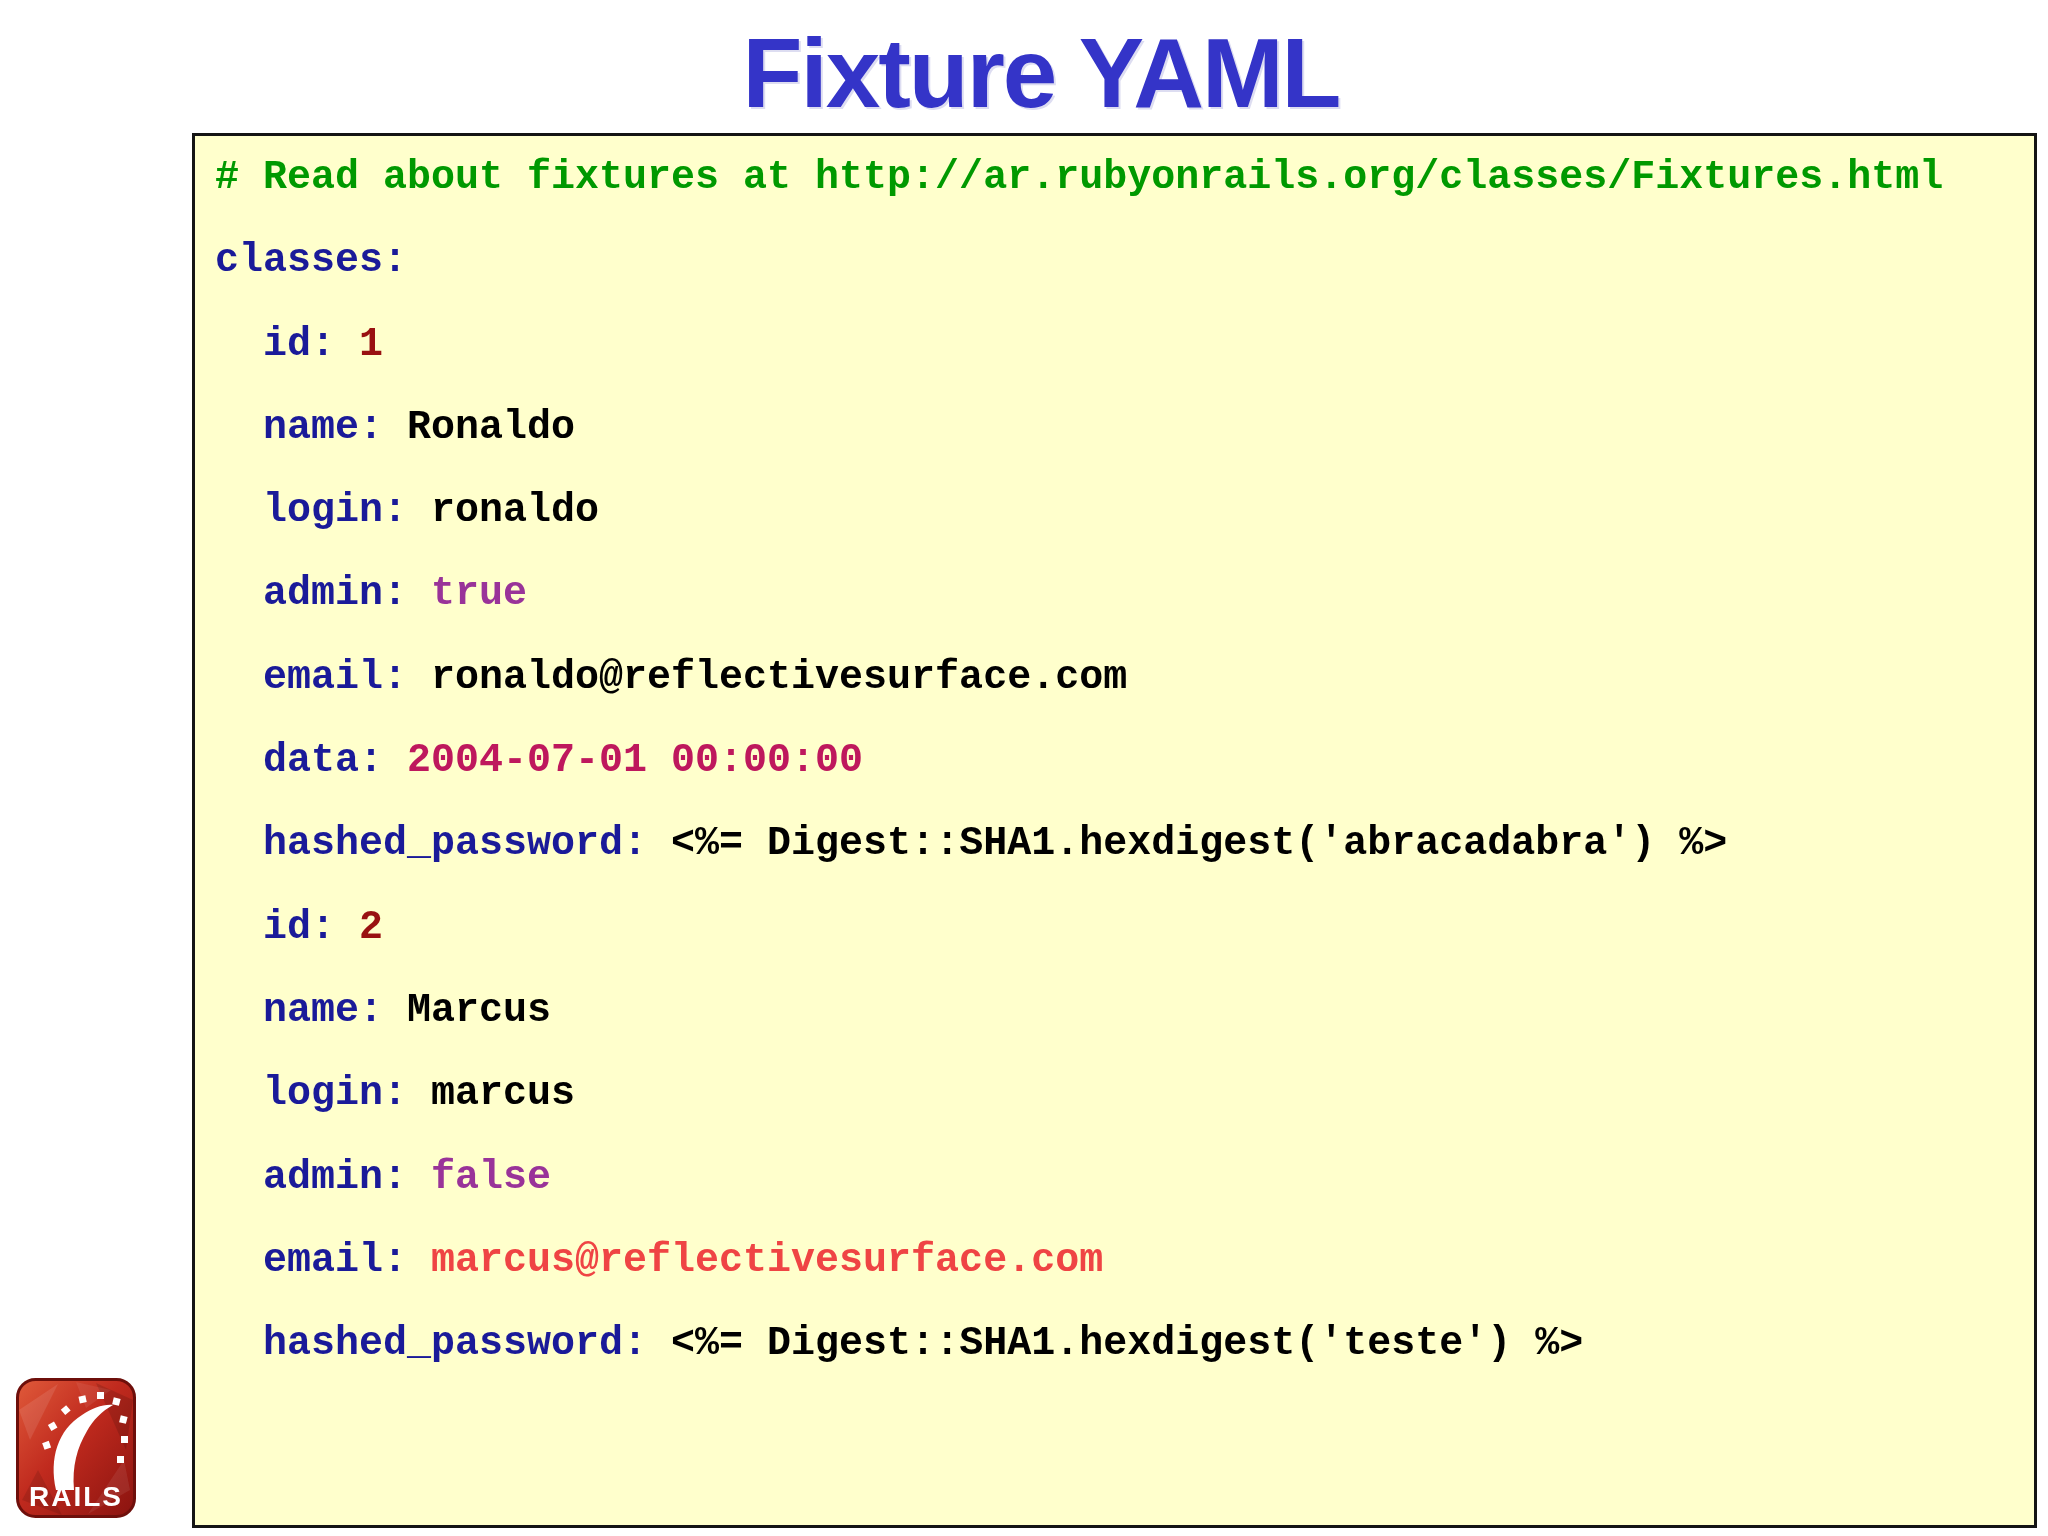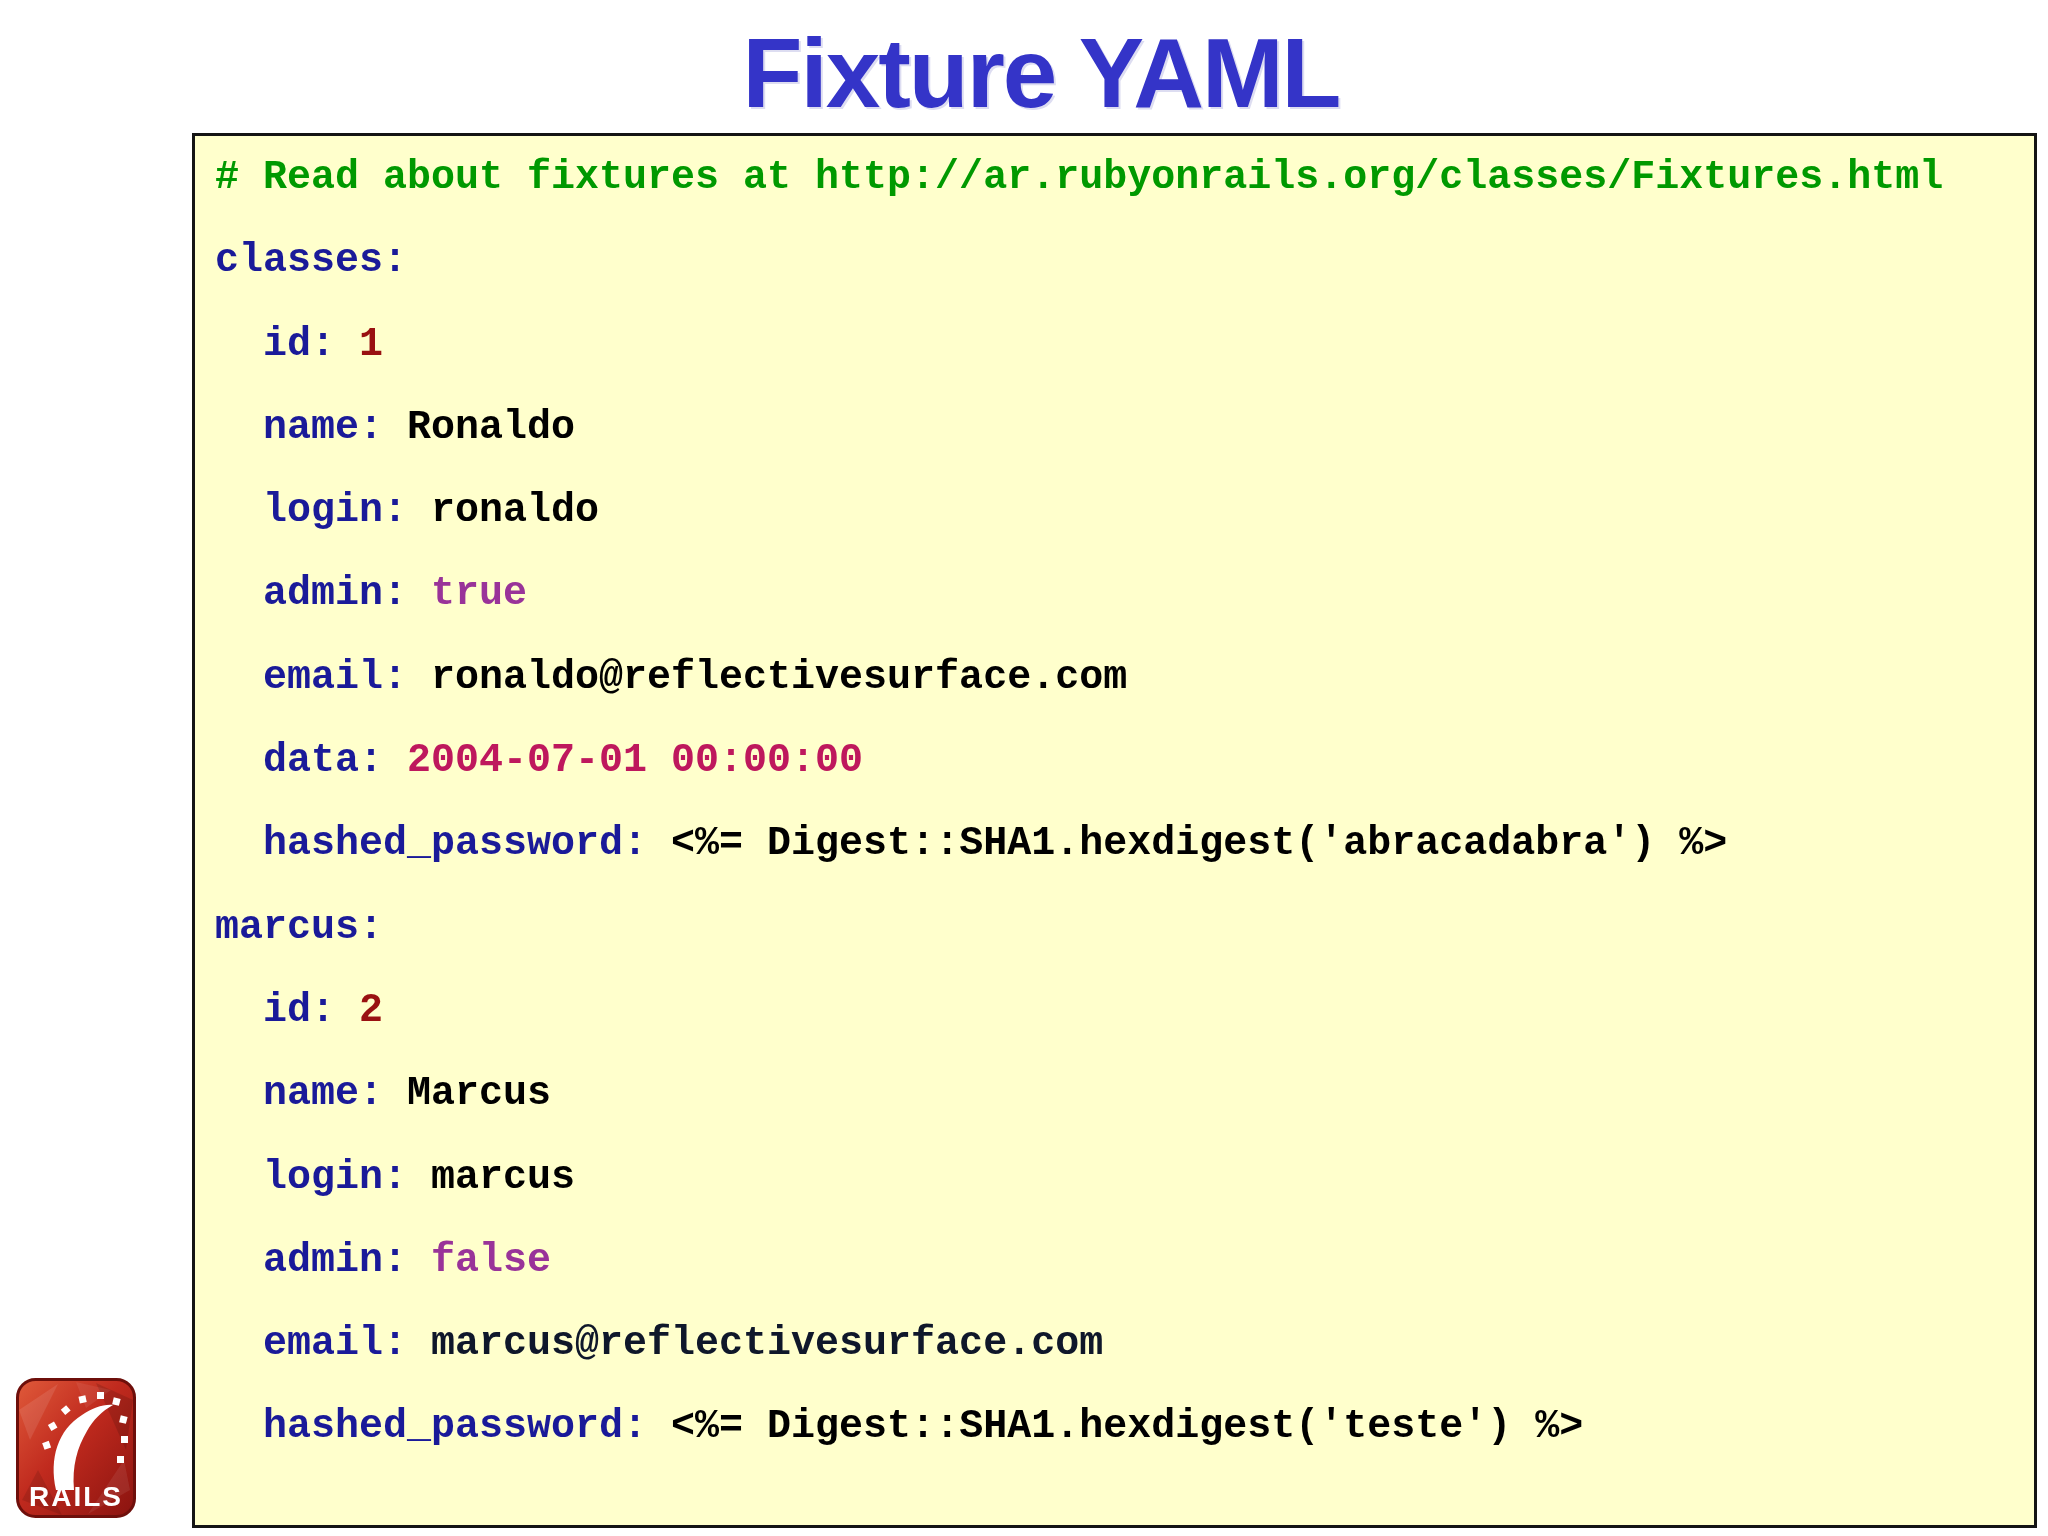--- a/index.html
+++ b/index.html
@@ -64,26 +64,25 @@
   <div class="codebox" style="background: rgb(255, 255, 204); border-color: rgb(20, 20, 20); margin-left: 40px;">
       <div class="code-line"><span style="color: rgb(0, 153, 0);"># Read about fixtures at http://ar.rubyonrails.org/classes/Fixtures.html</span></div>
       <div class="code-line"><span style="color: rgb(26, 26, 153);">classes:</span></div>
       <div class="code-line"><span style="color: rgb(26, 26, 153);">  id:</span><span style="color: rgb(153, 17, 17);"> 1</span></div>
       <div class="code-line"><span style="color: rgb(26, 26, 153);">  name:</span><span style="color: rgb(0, 0, 0);"> Ronaldo</span></div>
       <div class="code-line"><span style="color: rgb(26, 26, 153);">  login:</span><span style="color: rgb(0, 0, 0);"> ronaldo</span></div>
       <div class="code-line"><span style="color: rgb(26, 26, 153);">  admin:</span><span style="color: rgb(153, 51, 153);"> true</span></div>
       <div class="code-line"><span style="color: rgb(26, 26, 153);">  email:</span><span style="color: rgb(0, 0, 0);"> ronaldo@reflectivesurface.com</span></div>
       <div class="code-line"><span style="color: rgb(26, 26, 153);">  data:</span><span style="color: #be185d;"> 2004-07-01 00:00:00</span></div>
       <div class="code-line"><span style="color: rgb(26, 26, 153);">  hashed_password:</span><span style="color: rgb(0, 0, 0);"> &lt;%= Digest::SHA1.hexdigest('abracadabra') %&gt;</span></div>
-      <div class="code-line"><span style="color: rgb(26, 26, 153);">marcus:</span></div>
       <div class="code-line"><span style="color: rgb(26, 26, 153);">  id:</span><span style="color: rgb(153, 17, 17);"> 2</span></div>
       <div class="code-line"><span style="color: rgb(26, 26, 153);">  name:</span><span style="color: rgb(0, 0, 0);"> Marcus</span></div>
       <div class="code-line"><span style="color: rgb(26, 26, 153);">  login:</span><span style="color: rgb(0, 0, 0);"> marcus</span></div>
       <div class="code-line"><span style="color: rgb(26, 26, 153);">  admin:</span><span style="color: rgb(153, 51, 153);"> false</span></div>
-      <div class="code-line"><span style="color: rgb(26, 26, 153);">  email:</span><span style="color: #0f172a;"> marcus@reflectivesurface.com</span></div>
+      <div class="code-line"><span style="color: rgb(26, 26, 153);">  email:</span><span style="color: #ef4444;"> marcus@reflectivesurface.com</span></div>
       <div class="code-line"><span style="color: rgb(26, 26, 153);">  hashed_password:</span><span style="color: rgb(0, 0, 0);"> &lt;%= Digest::SHA1.hexdigest('teste') %&gt;</span></div>
     </div>
 
   <div class="rails-logo">
     <svg width="120" height="140" viewBox="0 0 120 140" xmlns="http://www.w3.org/2000/svg">
       <defs>
         <linearGradient id="redg" x1="0%" y1="0%" x2="100%" y2="100%">
           <stop offset="0%" stop-color="#e05a3a"></stop>
           <stop offset="45%" stop-color="#c02a1e"></stop>
           <stop offset="100%" stop-color="#8a130f"></stop>

